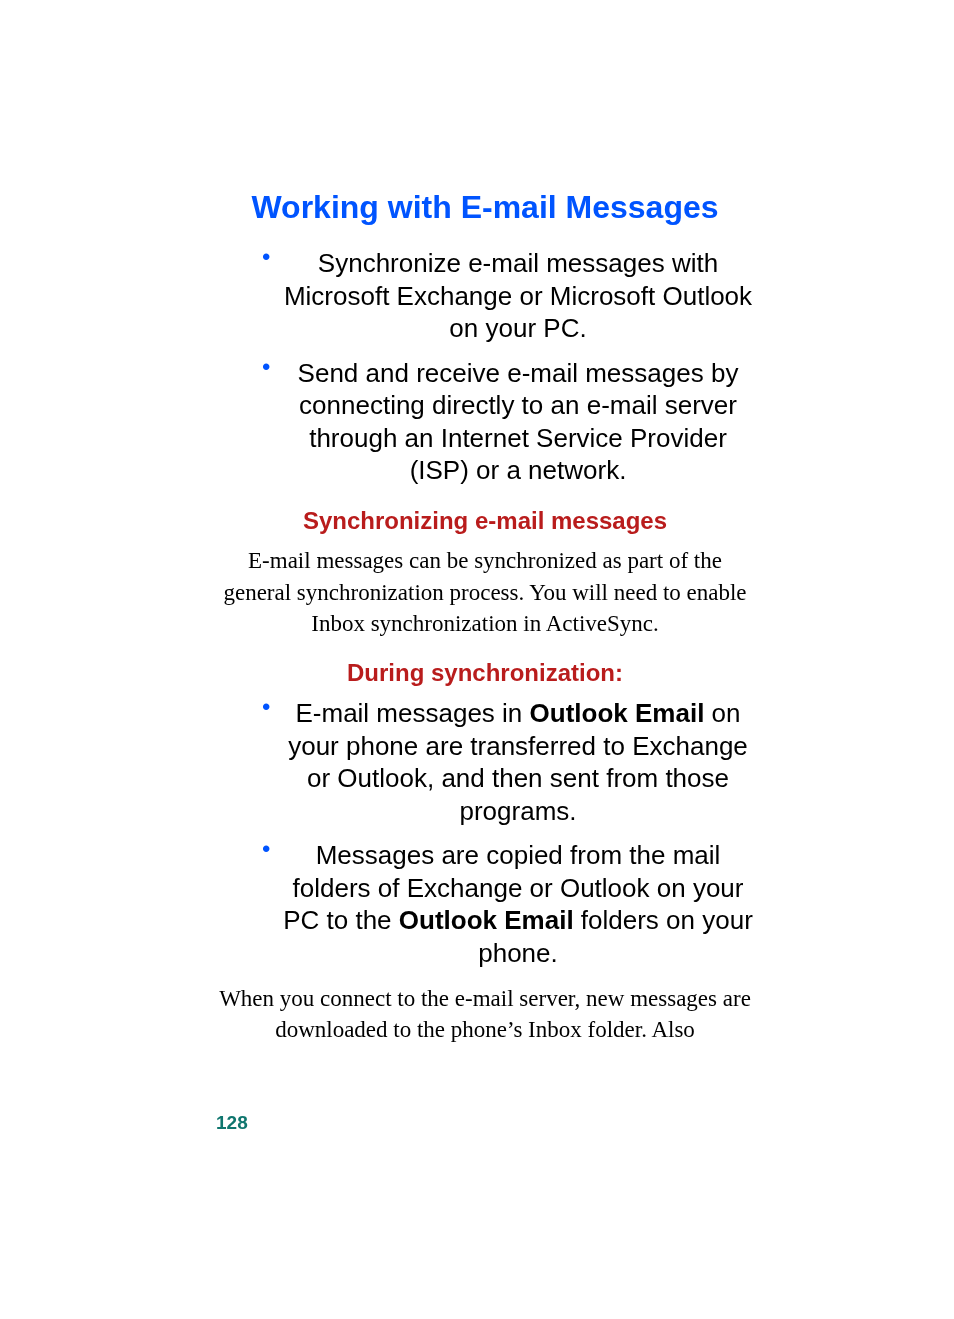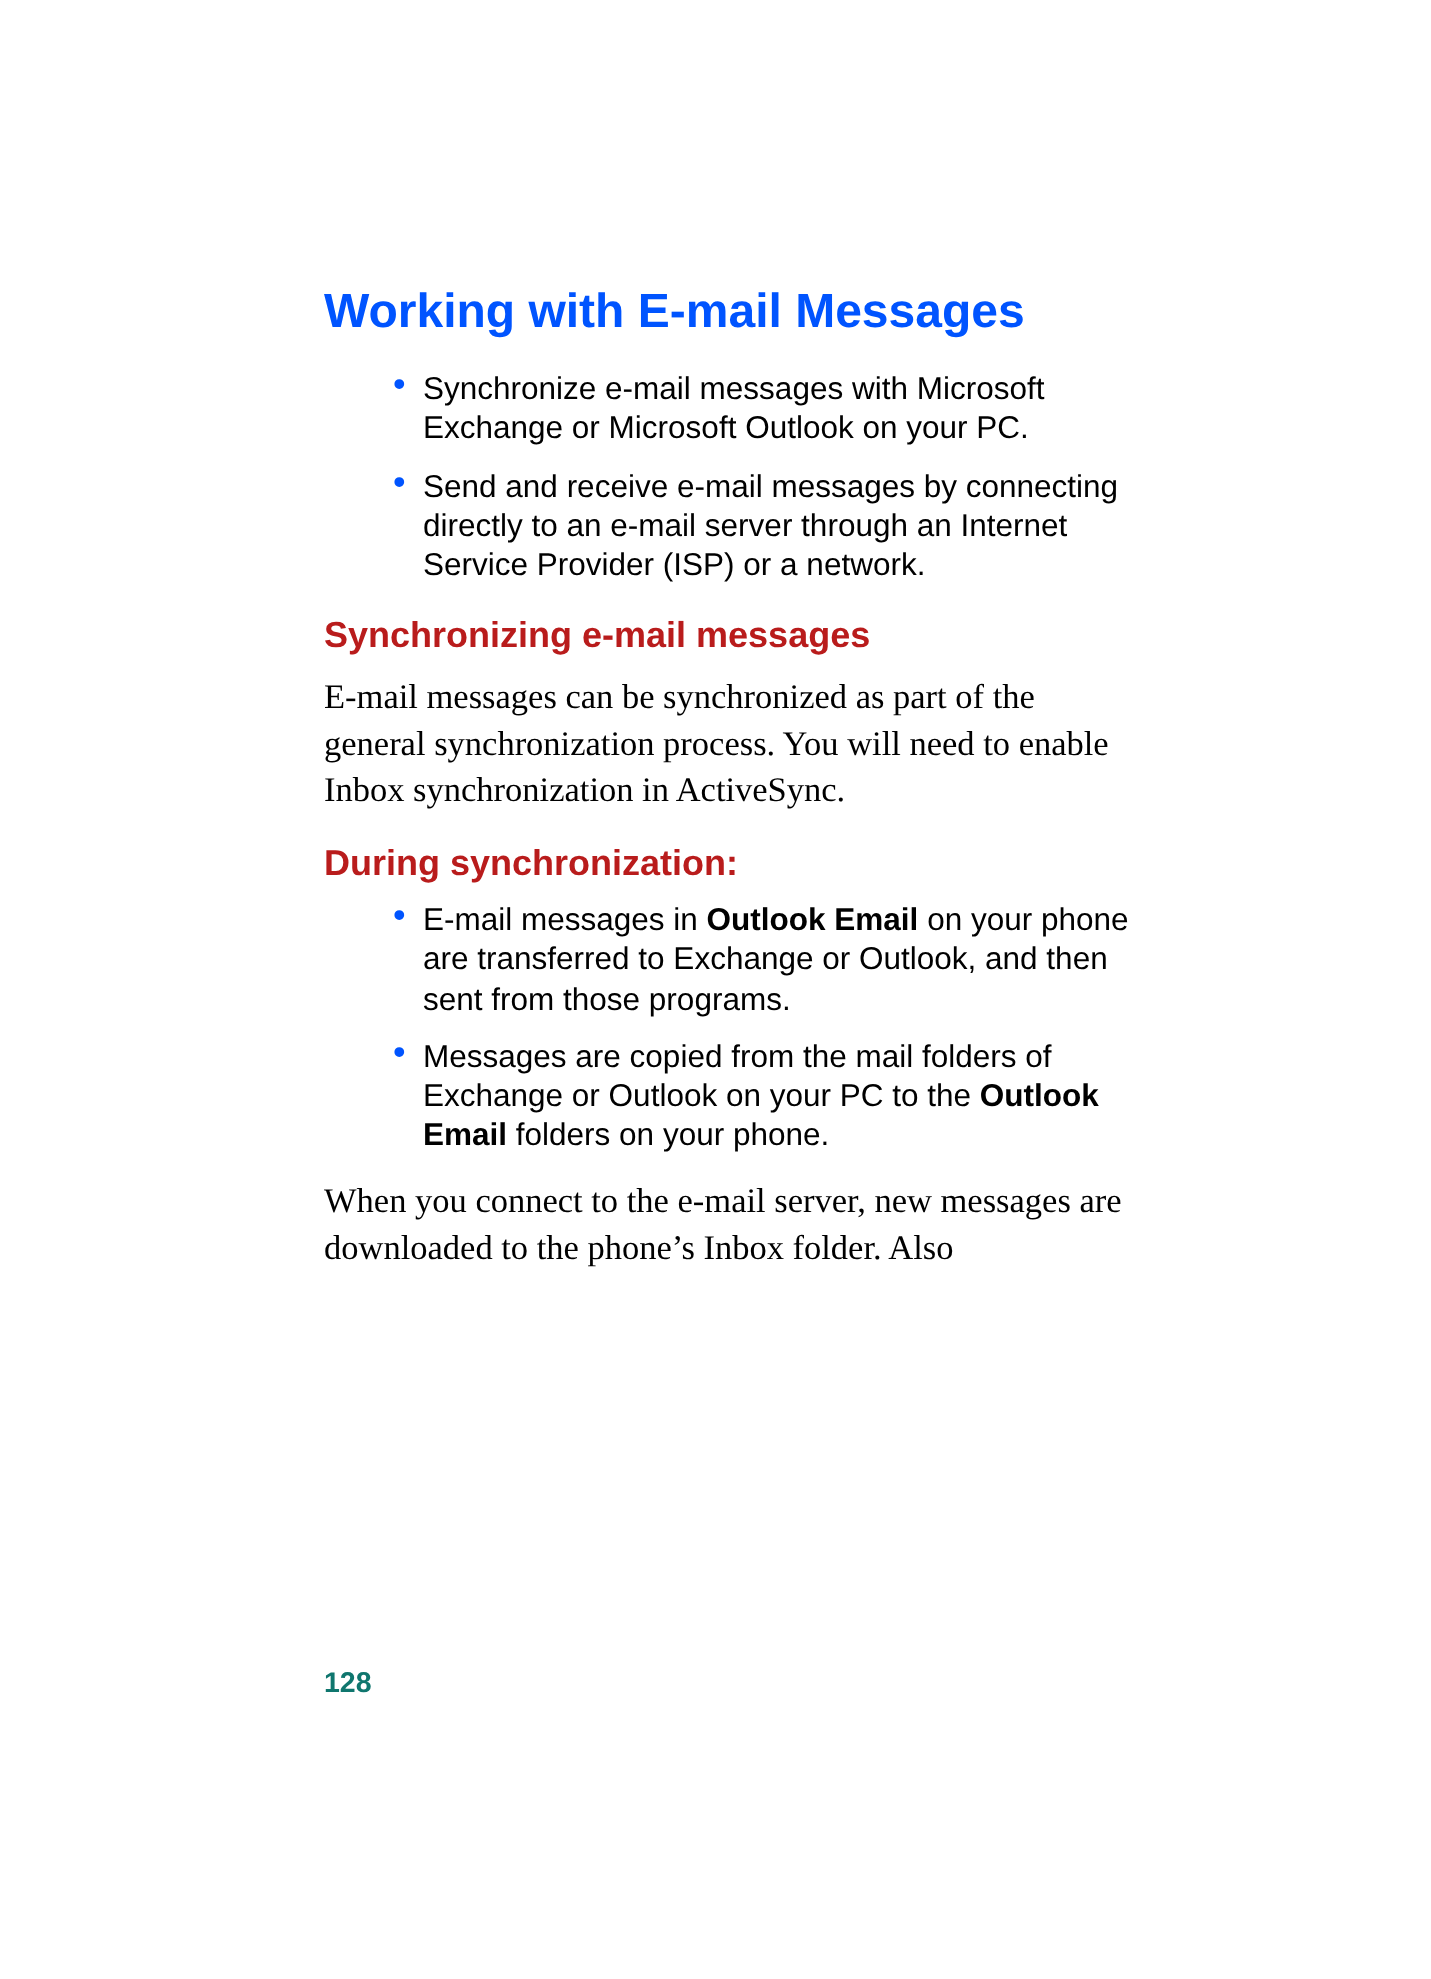--- a/index.html
+++ b/index.html
@@ -10,20 +10,21 @@
     height: 1319px;
   }
   .page {
     position: relative;
     width: 954px;
     height: 1272px;
     box-sizing: border-box;
     padding: 190px 200px 0 216px;
     color: #000;
     font-family: "Book Antiqua", Palatino, "Palatino Linotype", Georgia, serif;
+    text-align: center;
   }
   .title {
     font-family: "Arial Narrow", Arial, Helvetica, sans-serif;
     font-stretch: condensed;
     font-weight: 700;
     font-size: 32px;
     color: #0054ff;
     letter-spacing: 0px;
     margin: 0 0 22px 0;
     line-height: 1.1;
@@ -44,21 +45,21 @@
   }
   ul.bullets {
     list-style: none;
     padding: 0;
     margin: 0 0 14px 0;
   }
   ul.bullets li {
     position: relative;
     font-family: "Arial Narrow", Arial, Helvetica, sans-serif;
     font-stretch: condensed;
-    font-size: 21px;
+    font-size: 26px;
     line-height: 1.25;
     padding: 0 0 0 66px;
     margin: 0 0 12px 0;
     color: #000;
   }
   ul.bullets li::before {
     content: "•";
     position: absolute;
     left: 46px;
     top: -2px;

